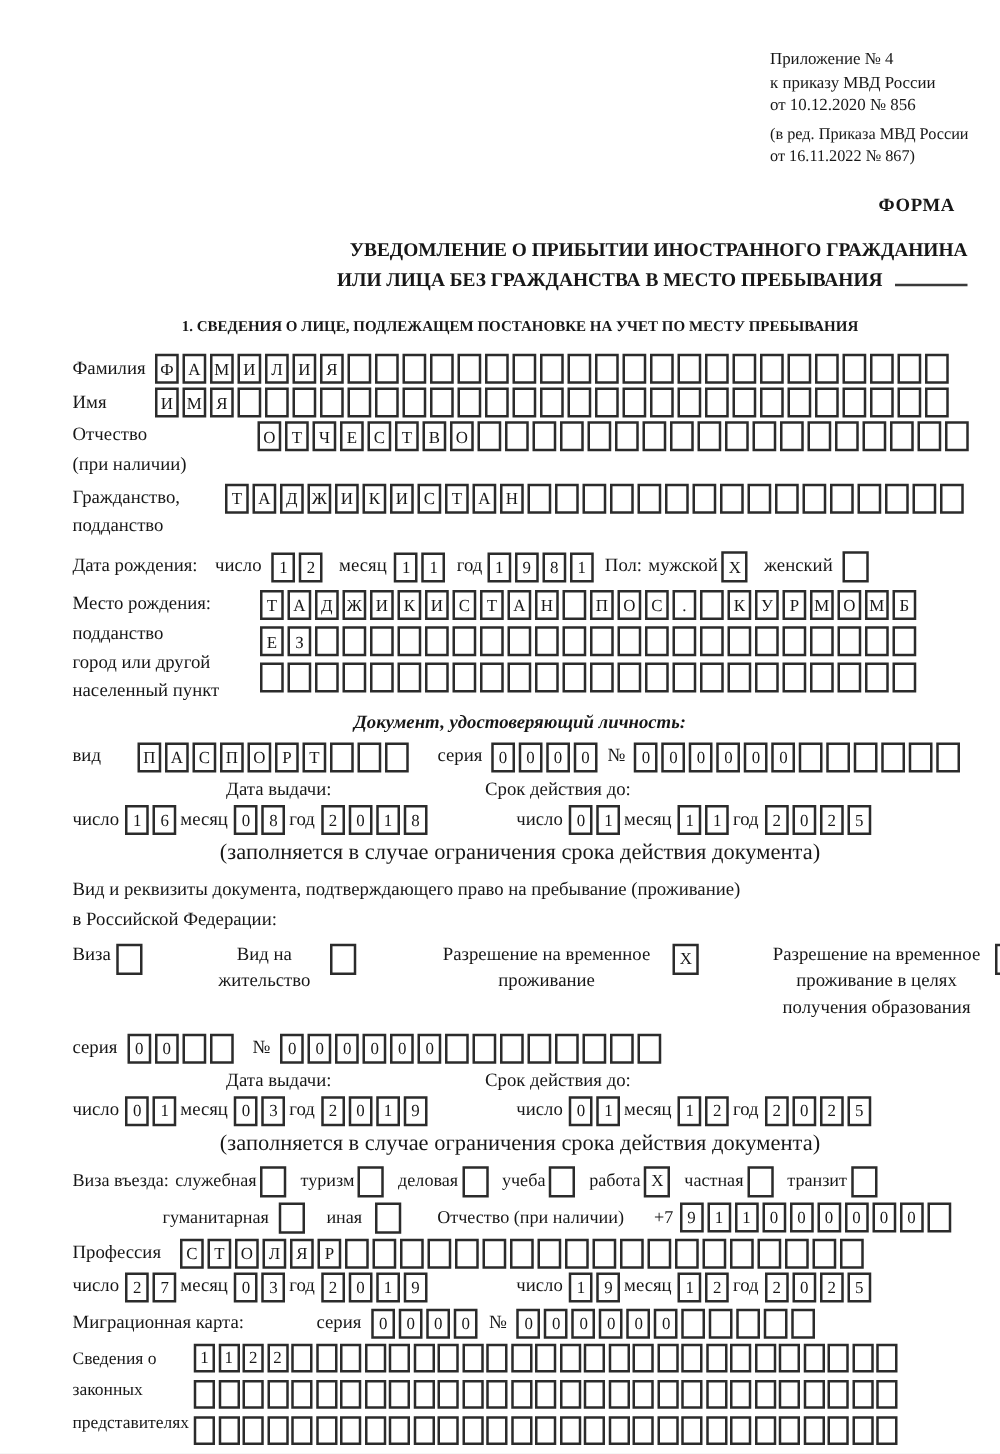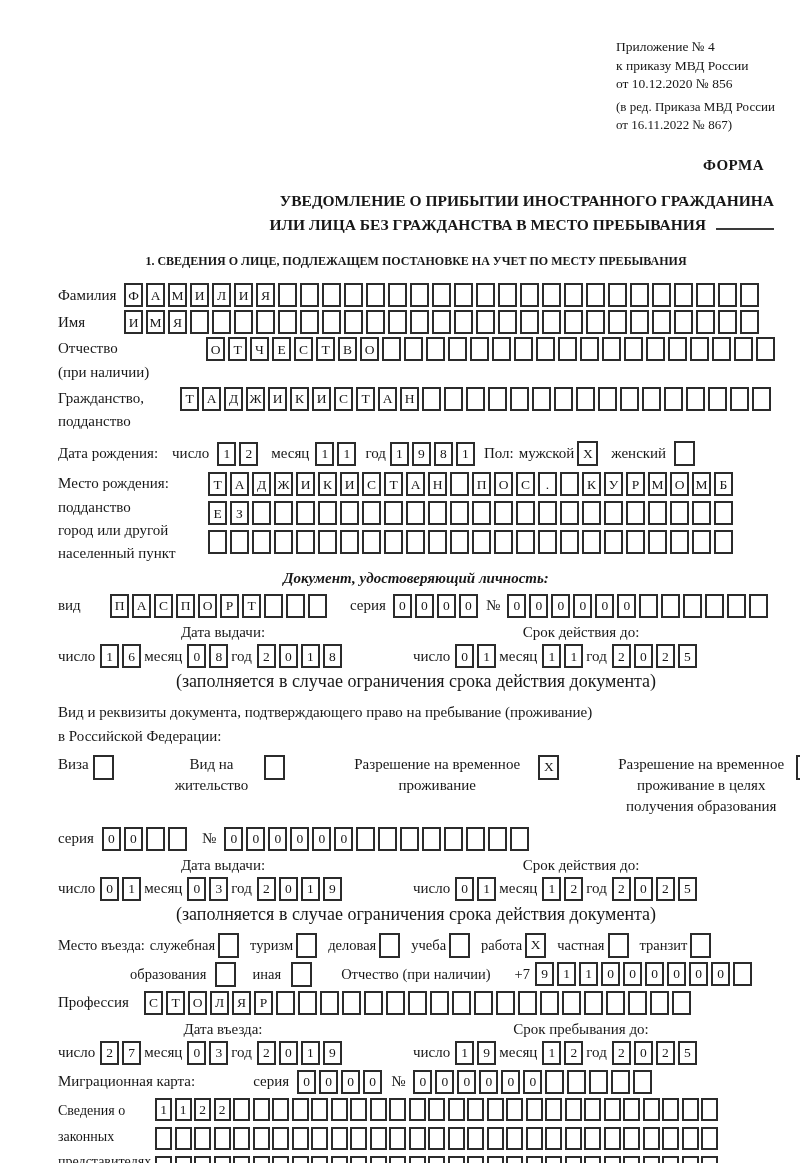--- a/index.html
+++ b/index.html
@@ -23,21 +23,21 @@
   .boxes{display:inline-flex;flex:0 0 auto;}
   .cbox{box-sizing:border-box;display:inline-flex;align-items:center;justify-content:center;
         width:19px;height:24px;border:2px solid #2b2b2b;margin-right:3px;font-size:13.5px;background:#fff;}
   .sm .cbox{width:17px;height:23px;margin-right:2.5px;}
   .lg .cbox{width:21px;height:25px;}.ml8{margin-left:8px;}.ml16{margin-left:16px;}
   .bp-col{display:flex;flex-direction:column;justify-content:space-between;}
   .bp-col .boxes{margin-bottom:5px;}
   .center-b{font-weight:bold;text-align:center;margin:4px 0 5px;font-style:italic;}
   .dh-row{display:flex;margin:5px 0 2px;}
   .dh-left{width:330px;text-align:center;}
-  .dh-right{flex:1;text-align:center;}
+  .dh-right{flex:1;text-align:left;}
   .dates-row{display:flex;align-items:center;margin-bottom:2px;}
   .dgroup{display:flex;align-items:center;}
   .dgroup .t{margin:0 5px 0 0;}
   .dleft{width:355px;}
   .note{font-size:18px;text-align:center;margin:1px 0 6px;}
   .intro{margin-top:6px;line-height:1.6;}
   .opts-row{display:flex;align-items:flex-start;margin:6px 0 10px;gap:36px;}
   .opt{display:flex;align-items:flex-start;}
   .opt-label{text-align:center;line-height:1.4;}
   .opt .cbox-wrap{margin-top:1px;}
@@ -518,21 +518,21 @@
           <span class="cbox">2</span>
           <span class="cbox">0</span>
           <span class="cbox">2</span>
           <span class="cbox">5</span>
         </span>
     </span>
   </div>
   <div class="note">(заполняется в случае ограничения срока действия документа)</div>
 
   <div class="prow">
-    <span>Место въезда:</span>
+    <span>Виза въезда:</span>
     <span class="olbl" style="margin-left:5px">служебная</span>
     <span class="boxes lg">
         <span class="cbox"></span>
       </span>
     <span class="olbl">туризм</span>
     <span class="boxes lg">
         <span class="cbox"></span>
       </span>
     <span class="olbl">деловая</span>
     <span class="boxes lg">
@@ -550,21 +550,21 @@
     <span class="boxes lg">
         <span class="cbox"></span>
       </span>
     <span class="olbl">транзит</span>
     <span class="boxes lg">
         <span class="cbox"></span>
       </span>
   </div>
 
   <div class="prow" style="padding-left:72px">
-    <span>образования</span>
+    <span>гуманитарная</span>
     <span class="boxes lg" style="margin-left:8px">
         <span class="cbox"></span>
       </span>
     <span style="margin-left:14px">иная</span>
     <span class="boxes lg" style="margin-left:10px">
         <span class="cbox"></span>
       </span>
     <span style="margin-left:26px">Отчество (при наличии)</span>
     <span style="margin-left:24px;margin-right:5px">+7</span>
     <span class="boxes">
@@ -605,24 +605,20 @@
         <span class="cbox"></span>
         <span class="cbox"></span>
         <span class="cbox"></span>
         <span class="cbox"></span>
         <span class="cbox"></span>
         <span class="cbox"></span>
         <span class="cbox"></span>
       </span>
   </div>
 
-  <div class="dh-row">
-    <span class="dh-left">Дата въезда:</span>
-    <span class="dh-right">Срок пребывания до:</span>
-  </div>
   <div class="dates-row">
     <span class="dgroup dleft">
       <span class="t">число</span>
       <span class="boxes">
           <span class="cbox">2</span>
           <span class="cbox">7</span>
         </span>
       <span class="t ml16">месяц</span>
       <span class="boxes">
           <span class="cbox">0</span>

